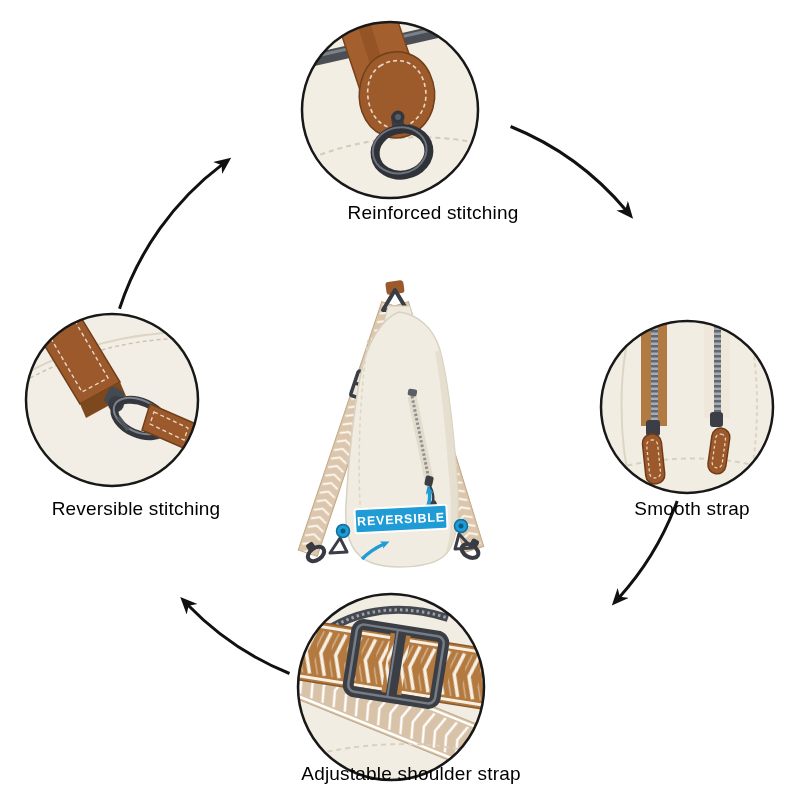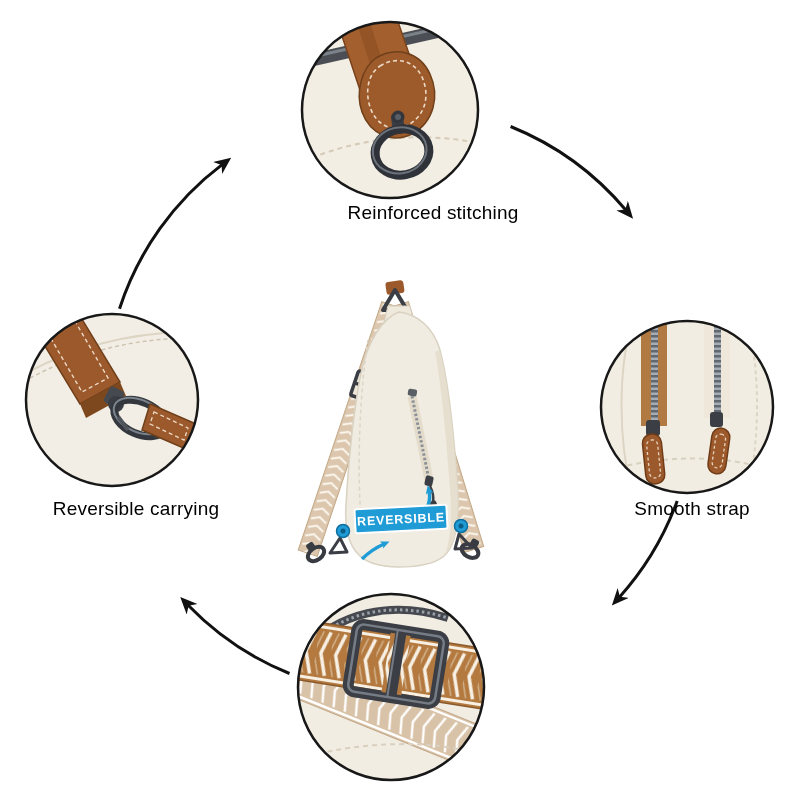--- a/index.html
+++ b/index.html
@@ -237,14 +237,15 @@
         <circle cx="160" cy="430" r="4" fill="#34383e"></circle>
       </g>
       <path d="M150,404 L196,424 L188,450 L142,430 Z" fill="#9c5a2c" stroke="#70401a" stroke-width="1.5"></path>
       <path d="M154,412 L188,428 L184,440 L150,424 Z" fill="none" stroke="#ecd9c5" stroke-width="1.3" stroke-dasharray="4 3"></path>
     </g>
     <circle cx="112" cy="400" r="86" fill="none" stroke="#181818" stroke-width="2.5"></circle>
   </svg>
 
   <div class="callout-label label-top">Reinforced stitching</div>
   <div class="callout-label label-right">Smooth strap</div>
-  <div class="callout-label label-left">Reversible carrying</div>
+  <div class="callout-label label-bottom">Adjustable shoulder strap</div>
+  <div class="callout-label label-left">Reversible stitching</div>
 </div>
 
 </body></html>

